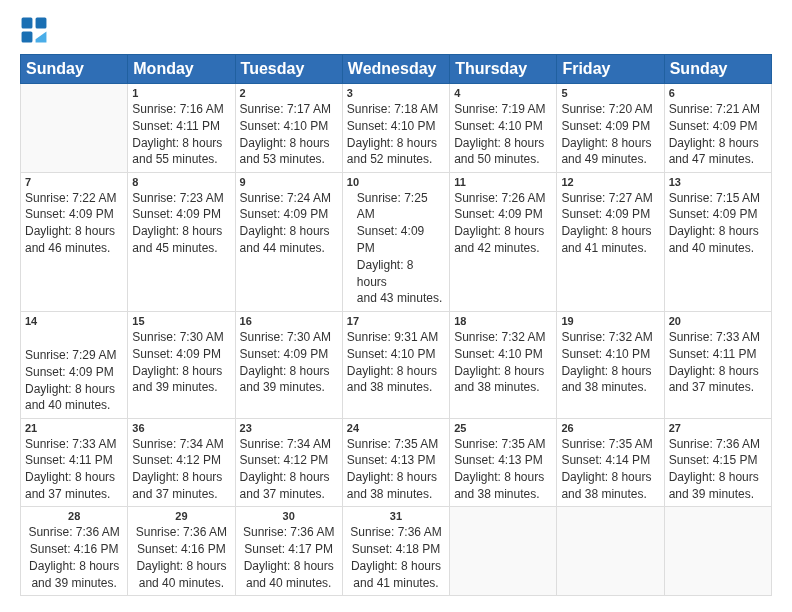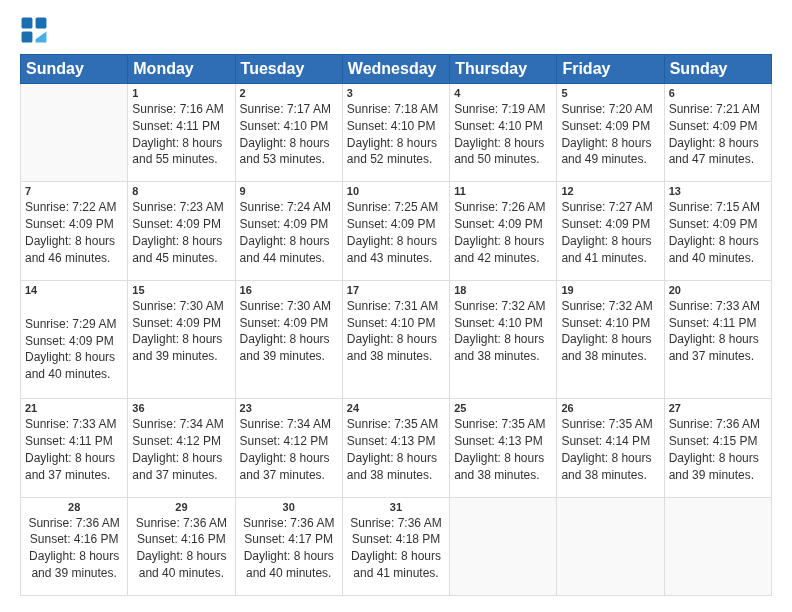--- a/index.html
+++ b/index.html
@@ -196,21 +196,21 @@
           </td>
           <td>
             <div class="day-number">9</div>
             <div class="day-info" style="white-space: pre-line;">Sunrise: 7:24 AM
 Sunset: 4:09 PM
 Daylight: 8 hours
 and 44 minutes.</div>
           </td>
           <td>
             <div class="day-number">10</div>
-            <div class="day-info" style="white-space: pre-line;">Sunrise: 7:25 AM
+            <div class="day-info" style="white-space: pre-line; margin-left: 10px;">Sunrise: 7:25 AM
 Sunset: 4:09 PM
 Daylight: 8 hours
 and 43 minutes.</div>
           </td>
           <td>
             <div class="day-number">11</div>
             <div class="day-info" style="white-space: pre-line;">Sunrise: 7:26 AM
 Sunset: 4:09 PM
 Daylight: 8 hours
 and 42 minutes.</div>
@@ -247,21 +247,21 @@
           </td>
           <td>
             <div class="day-number">16</div>
             <div class="day-info" style="white-space: pre-line;">Sunrise: 7:30 AM
 Sunset: 4:09 PM
 Daylight: 8 hours
 and 39 minutes.</div>
           </td>
           <td>
             <div class="day-number">17</div>
-            <div class="day-info" style="white-space: pre-line;">Sunrise: 7:31 AM
+            <div class="day-info" style="white-space: pre-line;">Sunrise: 9:31 AM
 Sunset: 4:10 PM
 Daylight: 8 hours
 and 38 minutes.</div>
           </td>
           <td>
             <div class="day-number">18</div>
             <div class="day-info" style="white-space: pre-line;">Sunrise: 7:32 AM
 Sunset: 4:10 PM
 Daylight: 8 hours
 and 38 minutes.</div>

